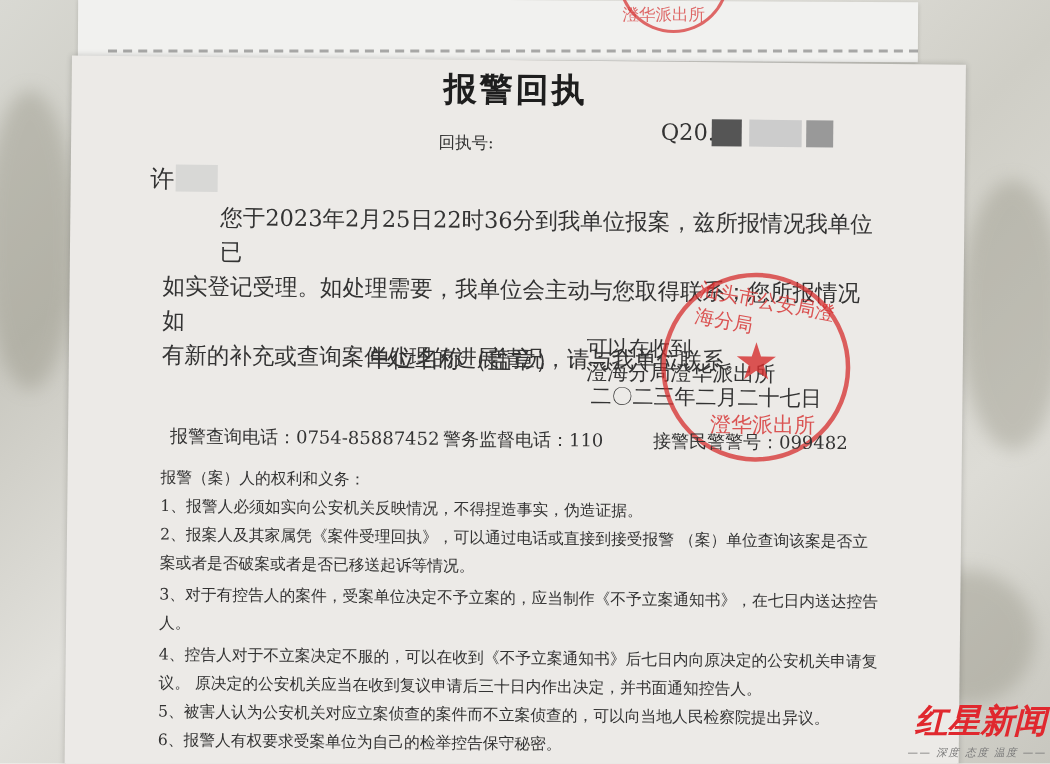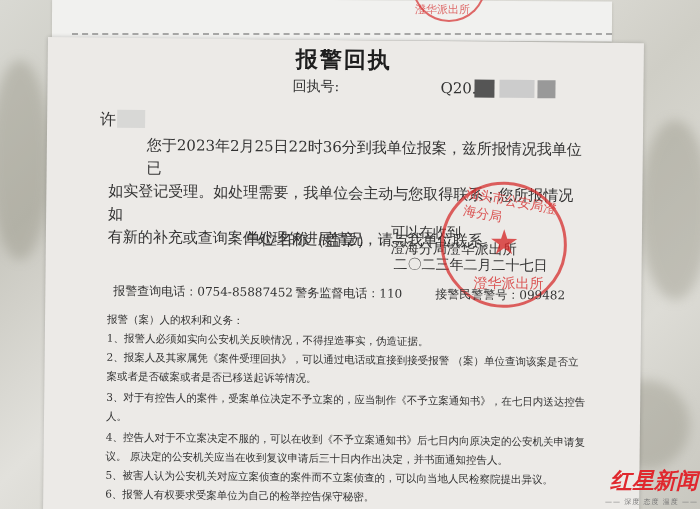--- a/index.html
+++ b/index.html
@@ -7,41 +7,41 @@
     background:linear-gradient(135deg,#d9d9d3 0%,#c9c8c0 20%,#e2e1dc 40%,#cfcec6 60%,#dddcd6 80%,#c8c7bf 100%);
     font-family:"DejaVu Serif","Liberation Serif",serif;}
   .marble-vein{position:absolute;border-radius:50%;opacity:.35;background:#8a8878;filter:blur(6px);}
   .paper-back{position:absolute;left:52px;top:0;width:560px;height:40px;background:#f1f1ef;
     transform:rotate(0.3deg);box-shadow:0 1px 3px rgba(0,0,0,.15);}
   .perf{position:absolute;left:72px;top:33px;width:540px;border-top:2px dashed #888;opacity:.7;}
   .paper{position:absolute;left:48px;top:37px;width:596px;height:490px;background:#eceae7;
     transform:rotate(0.6deg);transform-origin:top left;box-shadow:0 0 4px rgba(0,0,0,.2);}
   .t{position:absolute;color:#333;white-space:nowrap;}
   .title{left:248px;top:5px;font-size:22px;font-weight:bold;font-family:"DejaVu Sans","Liberation Sans",sans-serif;color:#1e1e1e;letter-spacing:2px;}
-  .receipt-label{left:245px;top:38px;font-size:14px;}
+  .receipt-label{left:245px;top:48px;font-size:11px;}
   .receipt-num{left:393px;top:38px;font-size:15px;}
   .redact{position:absolute;height:18px;}
   .name{left:53px;top:72px;font-size:16px;}
   .body{left:68px;top:96px;font-size:15px;line-height:23px;white-space:normal;width:470px;text-indent:0;}
   .body p{margin:0;}
   .unit-label{left:199px;top:190px;font-size:16px;}
   .unit1{left:345px;top:183px;font-size:14px;}
   .unit2{left:345px;top:199px;font-size:14px;}
   .date{left:348px;top:215px;font-size:14px;}
   .info{top:245px;font-size:12px;}
   .rights{font-size:10.5px;line-height:19px;left:62px;}
   .stamp{position:absolute;left:395px;top:140px;width:120px;height:120px;border:3px solid rgba(214,45,45,.75);border-radius:50%;}
   .stamp-star{position:absolute;left:45px;top:40px;font-size:34px;color:rgba(214,45,45,.8);line-height:1;}
   .stamp-top{position:absolute;left:20px;top:8px;font-size:13px;color:rgba(214,45,45,.8);transform:rotate(10deg);}
   .stamp-bot{position:absolute;left:30px;top:90px;font-size:14px;color:rgba(214,45,45,.8);}
   .top-stamp{position:absolute;left:412px;top:-20px;width:70px;height:40px;border:2px solid rgba(214,45,45,.7);border-radius:0 0 40px 40px;border-top:none;}
   .top-stamp-text{position:absolute;left:415px;top:2px;font-size:11px;color:rgba(214,45,45,.7);}
   .logo{position:absolute;left:605px;top:466px;}
   .logo-main{font-size:22px;font-weight:bold;color:#e0282e;font-family:"DejaVu Sans","Liberation Sans",sans-serif;font-style:italic;text-align:right;}
-  .logo-sub{font-size:7px;color:#777;margin-top:1px;letter-spacing:1px;font-family:"DejaVu Sans","Liberation Sans",sans-serif;}
+  .logo-sub{font-size:7px;color:#777;margin-top:1px;letter-spacing:1px;font-family:"DejaVu Sans","Liberation Sans",sans-serif;font-style:italic;}
 </style>
 </head>
 <body>
 
 <div class="marble-vein" style="left:-10px;top:60px;width:60px;height:200px;"></div>
 <div class="marble-vein" style="left:640px;top:120px;width:70px;height:180px;"></div>
 <div class="marble-vein" style="left:600px;top:380px;width:90px;height:90px;"></div>
 
 <div class="paper-back"></div>
 <div class="perf"></div>

